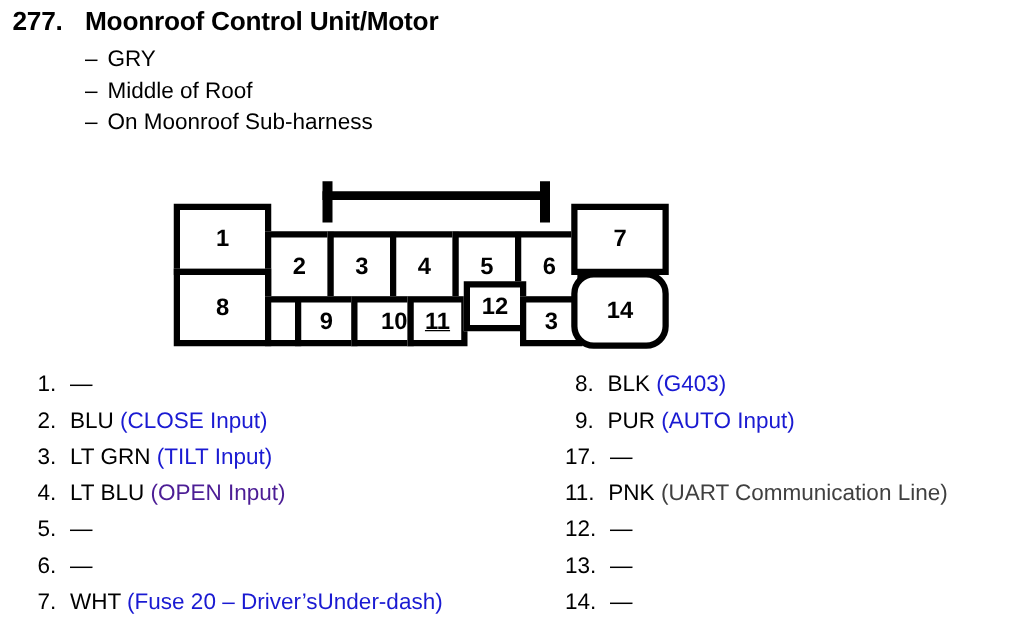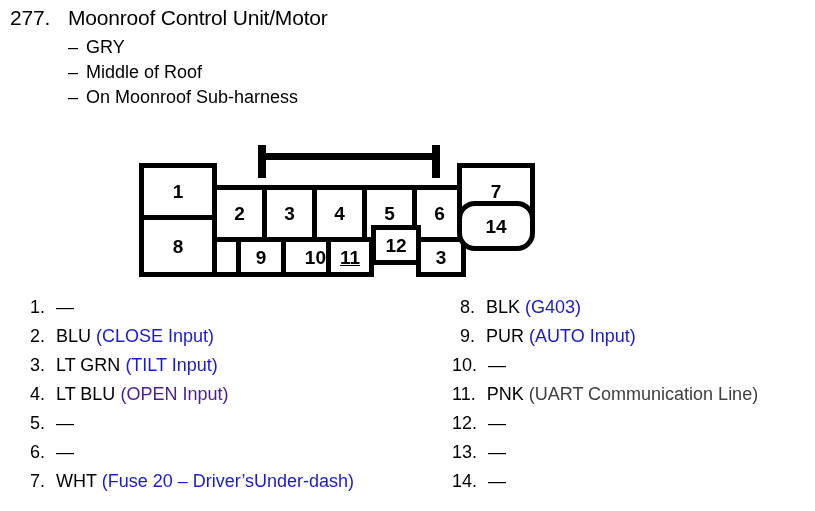--- a/index.html
+++ b/index.html
@@ -20,21 +20,21 @@
   
   #header {
     position: absolute;
     left: 10px;
     top: 6px;
     width: 795px;
   }
   #title-row {
     display: flex;
     align-items: flex-start;
-    font-weight: normal;
+    font-weight: bold;
     font-size: 21px;
     letter-spacing: -0.2px;
   }
   #title-number {
     width: 58px;
     flex: 0 0 58px;
   }
   #title-text {
     white-space: nowrap;
   }
@@ -187,21 +187,21 @@
   </div>
   <div class="cell" style="left:187px; top:92px; width:48px; height:40px;text-decoration:underline;">
     <span>11</span>
   </div>
   <div class="cell" style="left:232px; top:80px; width:50px; height:40px;">
     <span>12</span>
   </div>
   <div class="cell" style="left:277px; top:92px; width:50px; height:40px;">
     <span>3</span>
   </div>
-  <div class="cell" style="left:318px; top:56px; width:78px; height:50px;border-radius:18px;">
+  <div class="cell" style="left:318px; top:72px; width:78px; height:62px;border-radius:18px;">
     <span>14</span>
   </div>
 </div>
 
 <div id="pin-list">
   <div class="pin-column" id="pin-column-left">
       <div class="pin-row">
         <span class="pin-num">1.</span>
         <span class="pin-desc"><span class="pin-dash">—</span></span>
       </div>
@@ -233,21 +233,21 @@
   <div class="pin-column" id="pin-column-right">
       <div class="pin-row">
         <span class="pin-num">8.</span>
         <span class="pin-desc"><span>BLK</span> <span class="pin-note" style="color: rgb(26, 26, 210);">(G403)</span></span>
       </div>
       <div class="pin-row">
         <span class="pin-num">9.</span>
         <span class="pin-desc"><span>PUR</span> <span class="pin-note" style="color: rgb(26, 26, 210);">(AUTO Input)</span></span>
       </div>
       <div class="pin-row">
-        <span class="pin-num">10.</span>
+        <span class="pin-num">17.</span>
         <span class="pin-desc"><span class="pin-dash">—</span></span>
       </div>
       <div class="pin-row">
         <span class="pin-num">11.</span>
         <span class="pin-desc"><span>PNK</span> <span class="pin-note" style="color: #404040;">(UART Communication Line)</span></span>
       </div>
       <div class="pin-row">
         <span class="pin-num">12.</span>
         <span class="pin-desc"><span class="pin-dash">—</span></span>
       </div>

